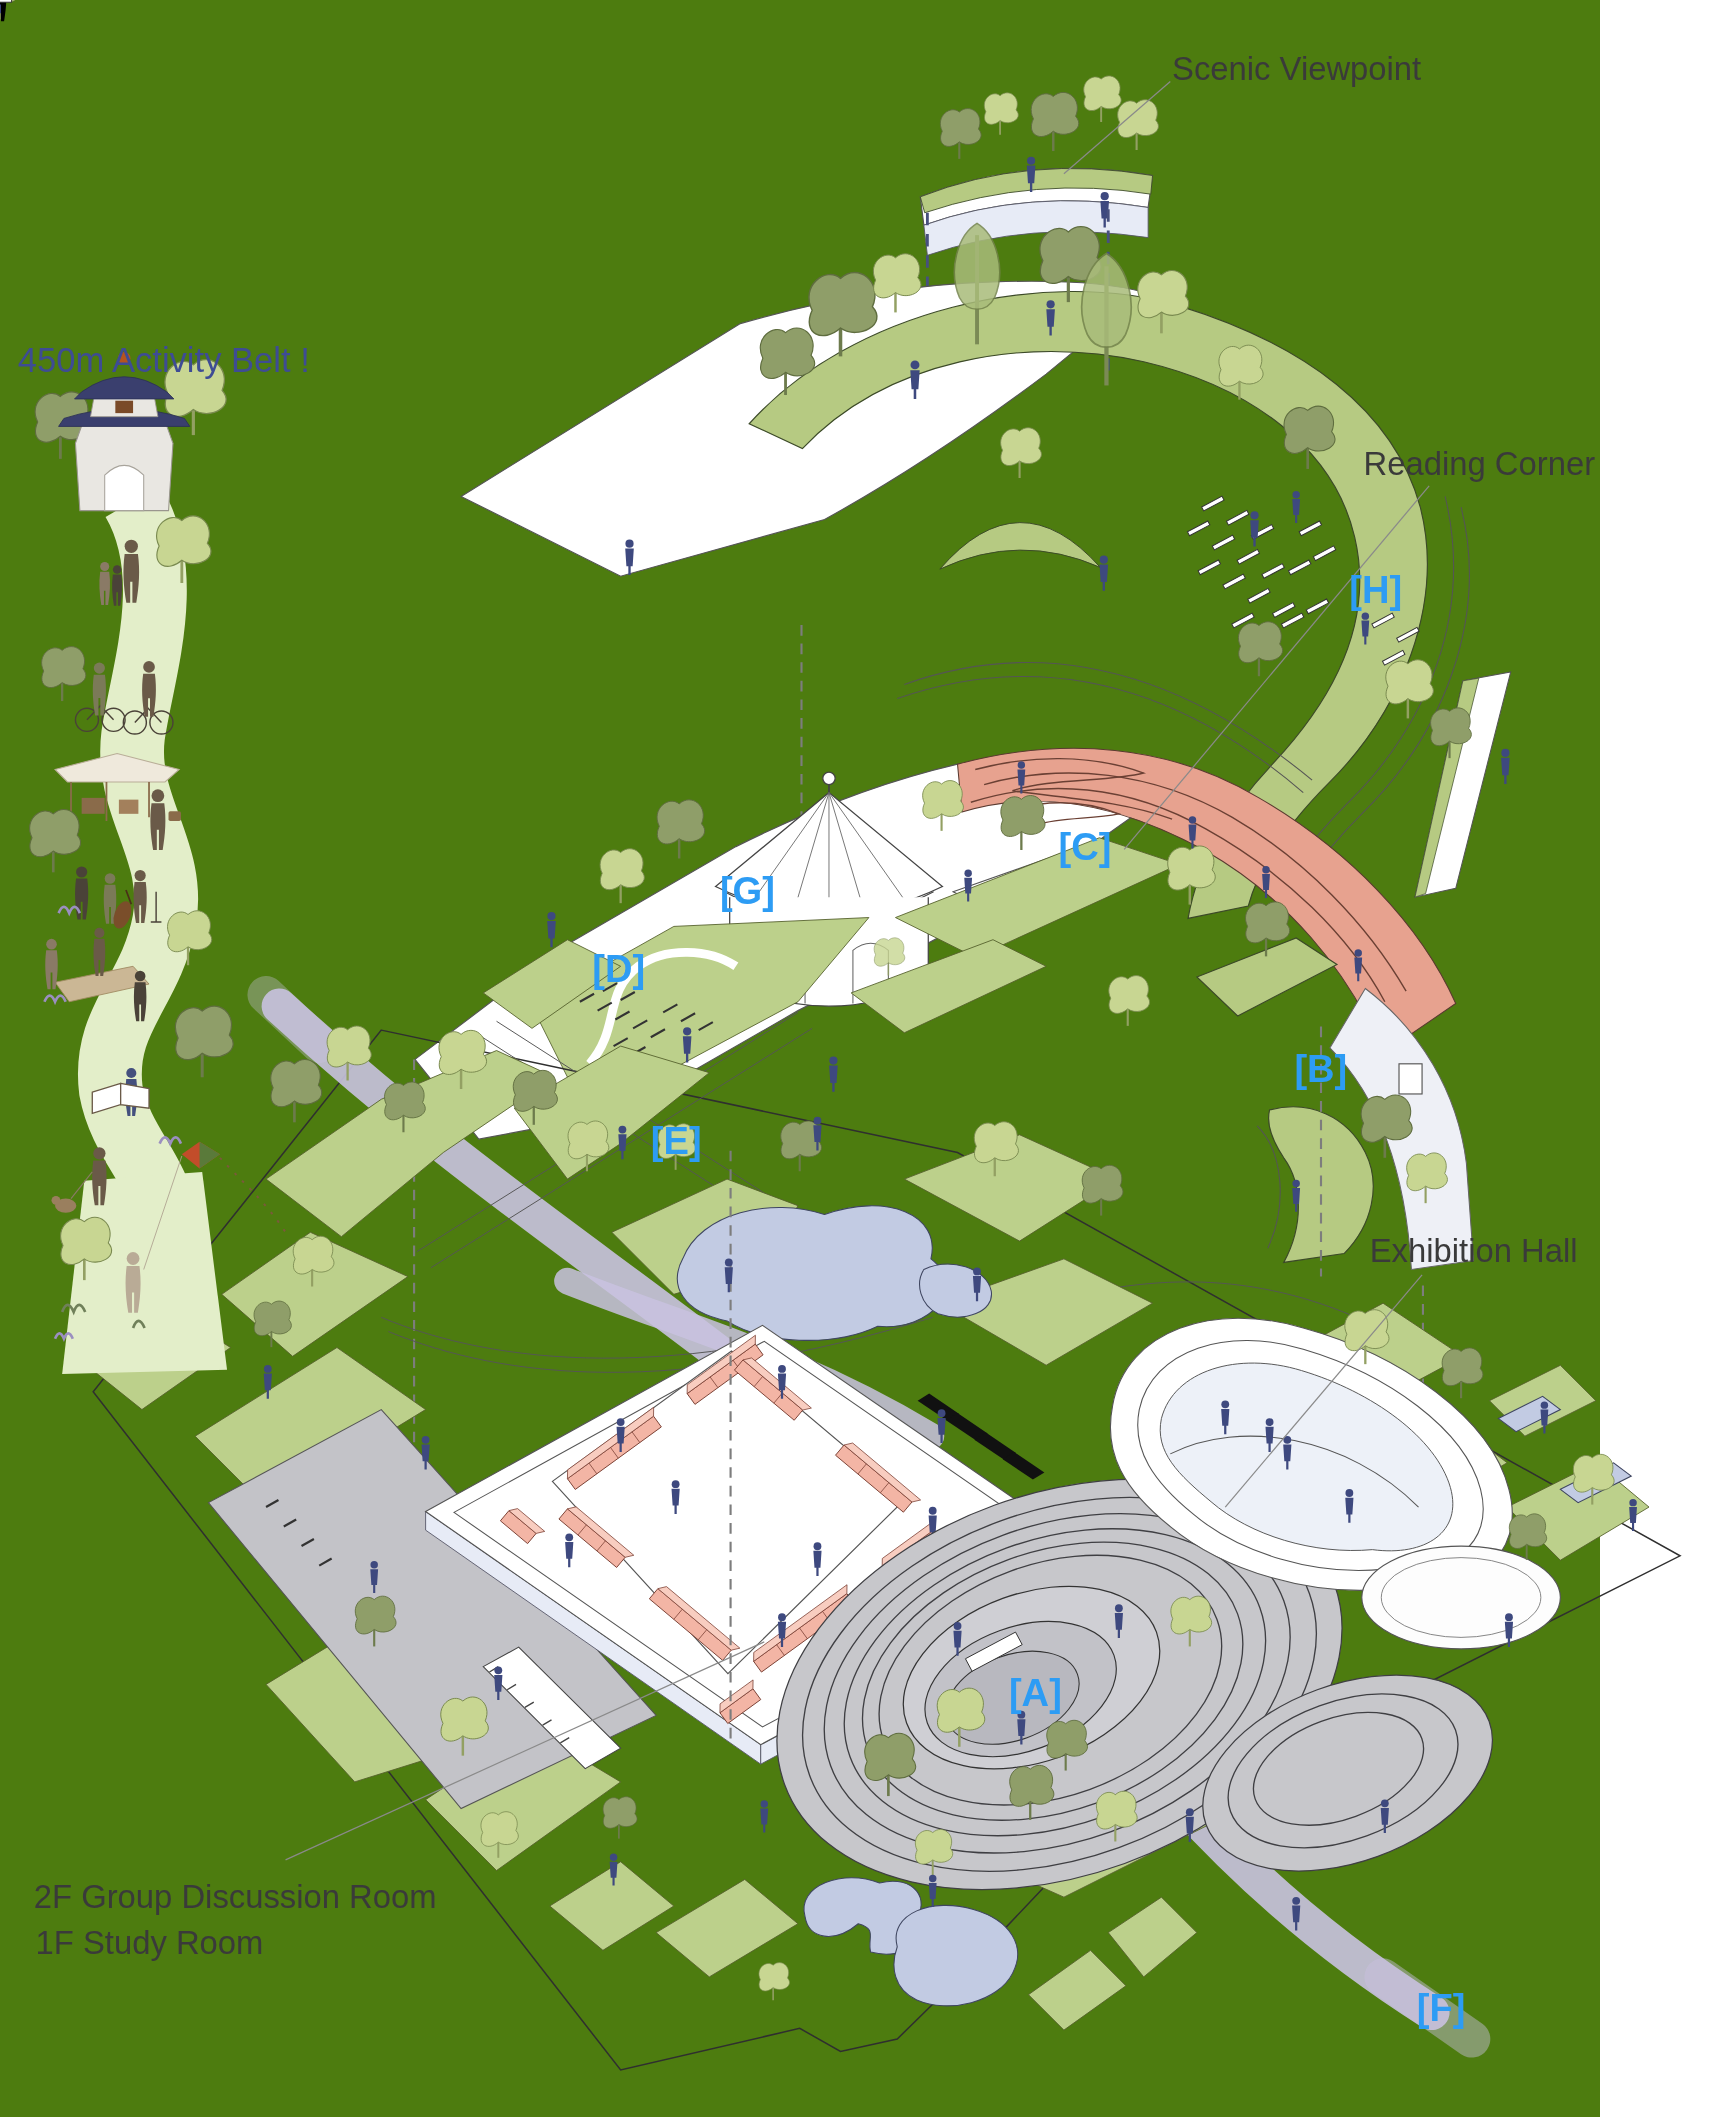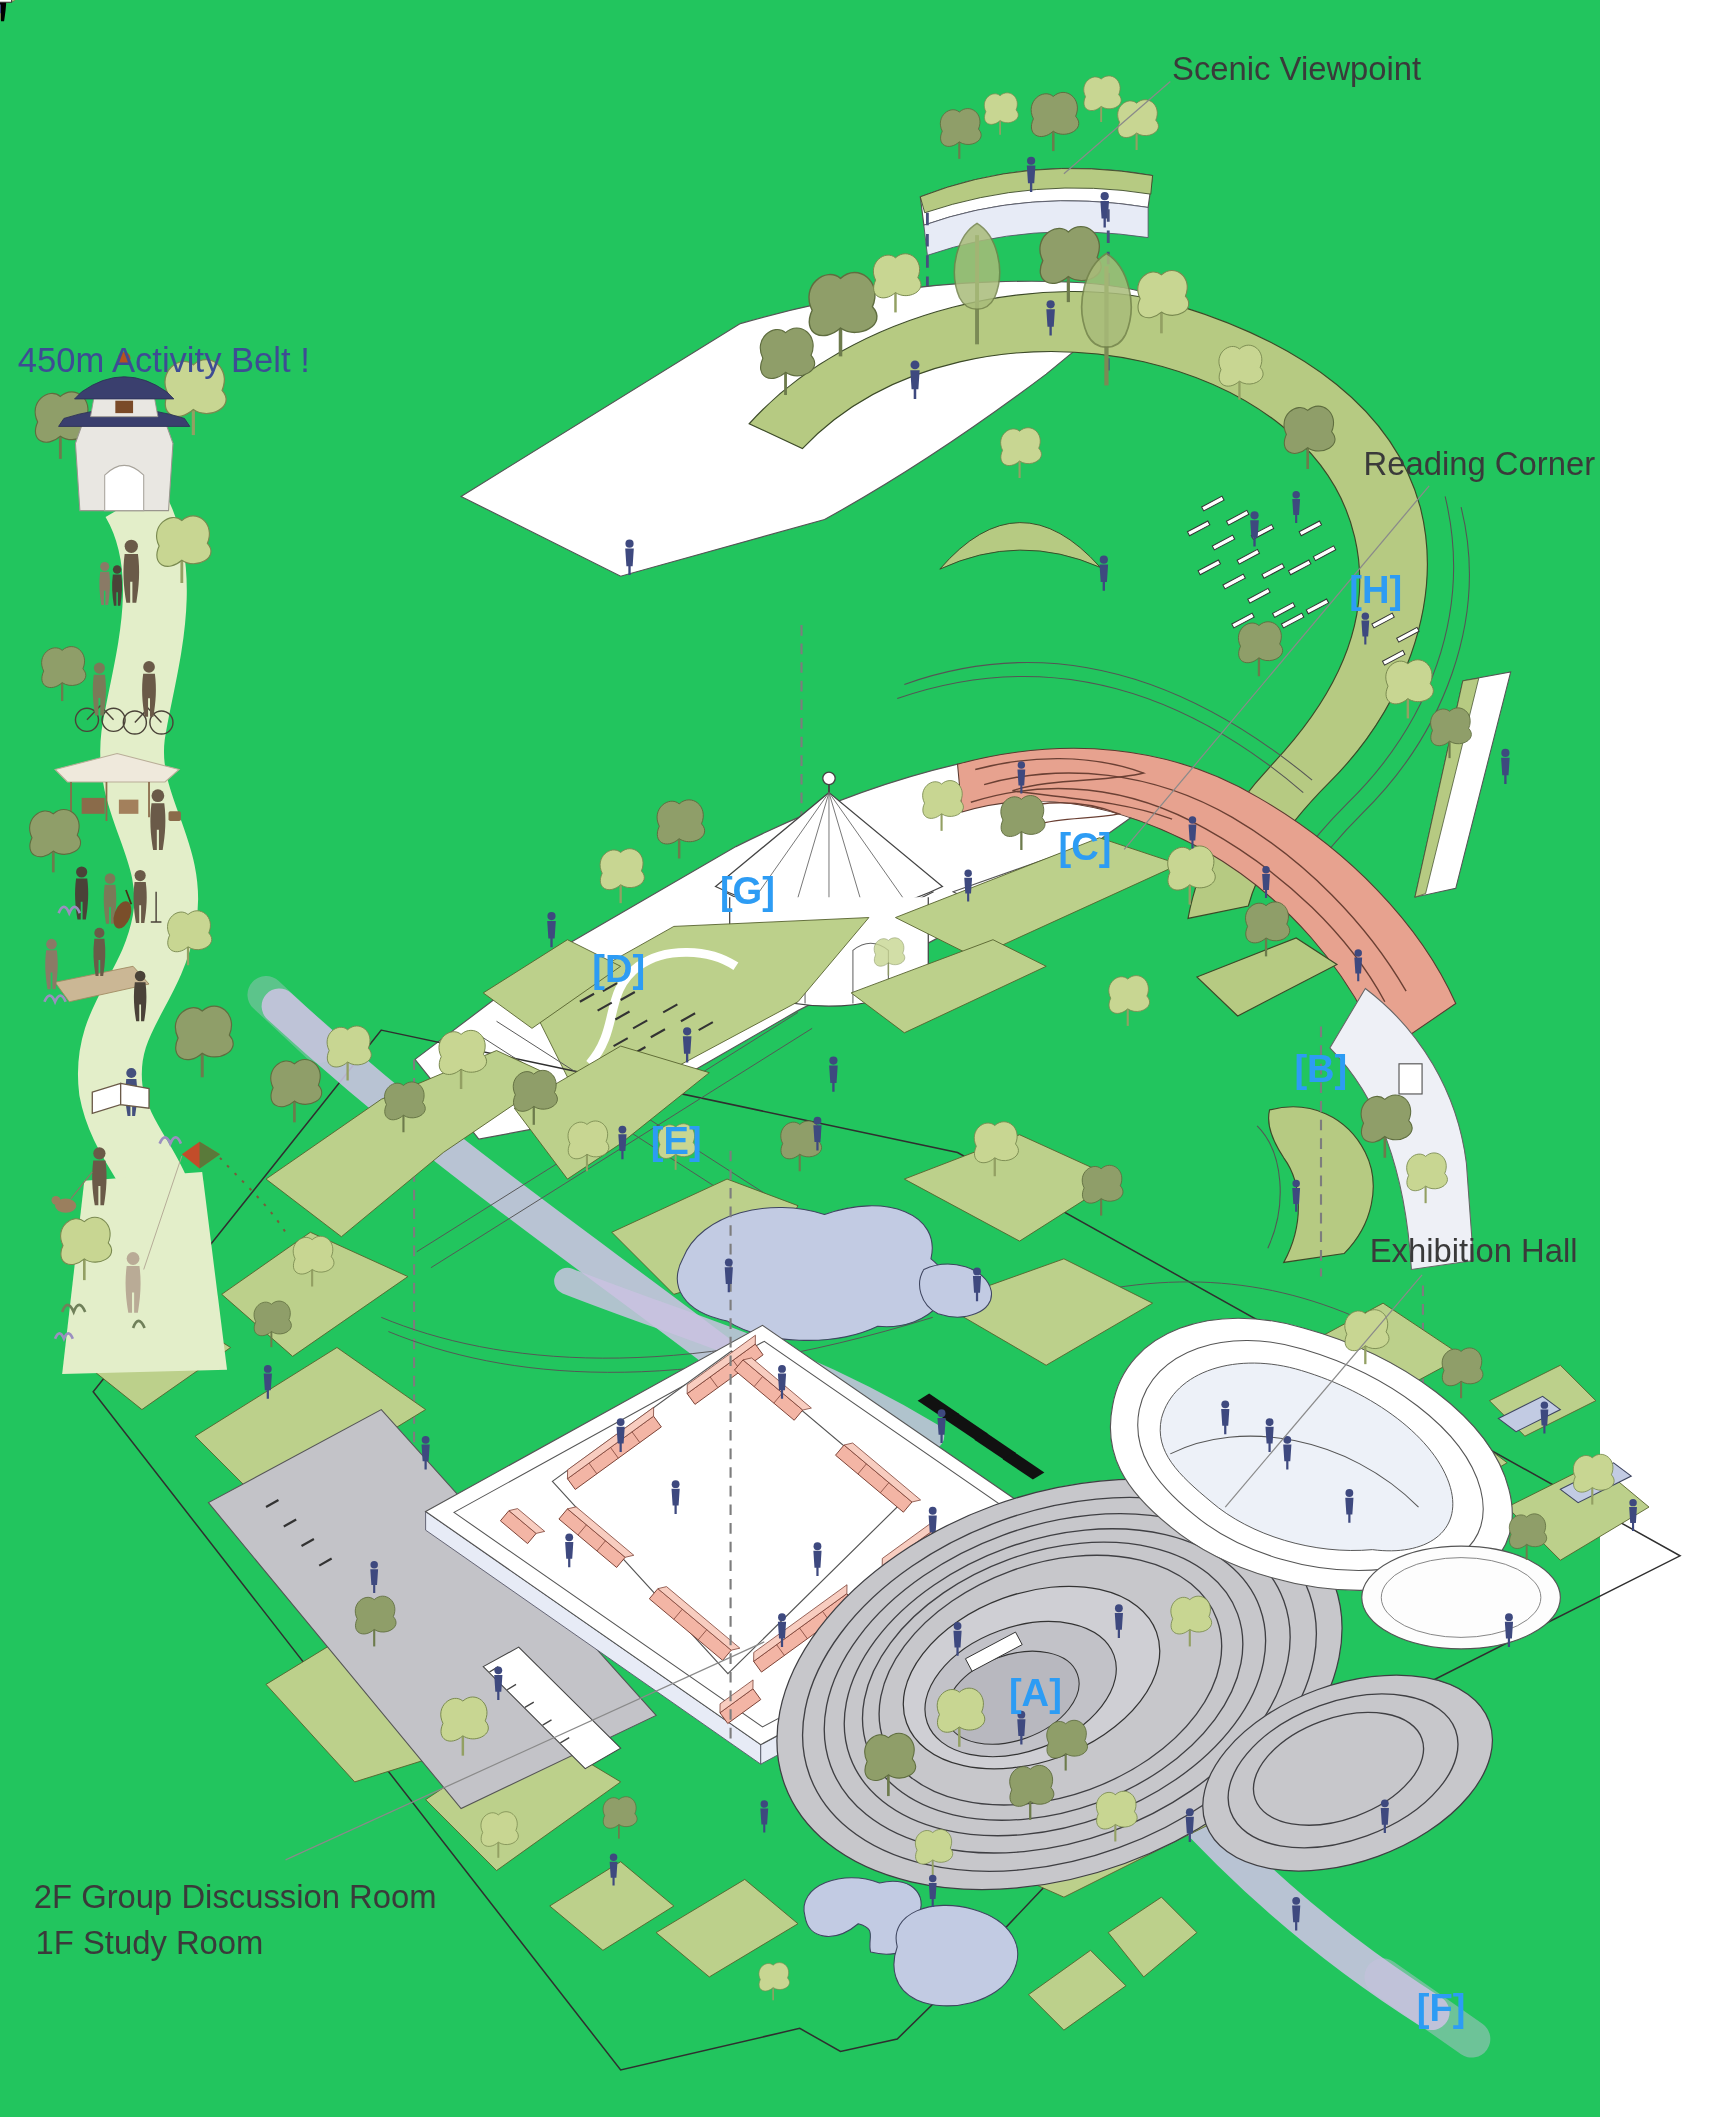--- a/index.html
+++ b/index.html
@@ -1,17 +1,17 @@
 <!DOCTYPE html>
 <html style="font-size:14px"><head>
 <meta charset="utf-8">
 <style>
   html,body{margin:0;padding:0;background:#ffffff;}
   body{width:1728px;height:2117px;overflow:hidden;font-family:"Liberation Sans",sans-serif;}
-  .stage{position:relative;width:1600px;height:2117px;background:#22c55e;}
+  .stage{position:relative;width:1600px;height:2117px;background:#4d7c0f;}
   svg{position:absolute;left:0;top:0;}
   text{font-family:"Liberation Sans",sans-serif;}
   .callout{fill:#3a3a3a;font-size:37px;}
   .marker{fill:#2d9cf4;font-size:43px;font-weight:bold;}
   .belt-title{fill:#3e4c94;font-size:39px;}
   .leader{stroke:#8a8a8a;stroke-width:1.4;fill:none;}
   .dash-navy{stroke:#47507e;stroke-width:3.2;fill:none;stroke-dasharray:14 10;}
   .dash-gray{stroke:#7d7d7d;stroke-width:2.4;fill:none;stroke-dasharray:12 9;}
   .plate{fill:#ffffff;stroke:#555;stroke-width:1.3;}
   .lawn{fill:#bcd08b;stroke:#55602c;stroke-width:1;}

